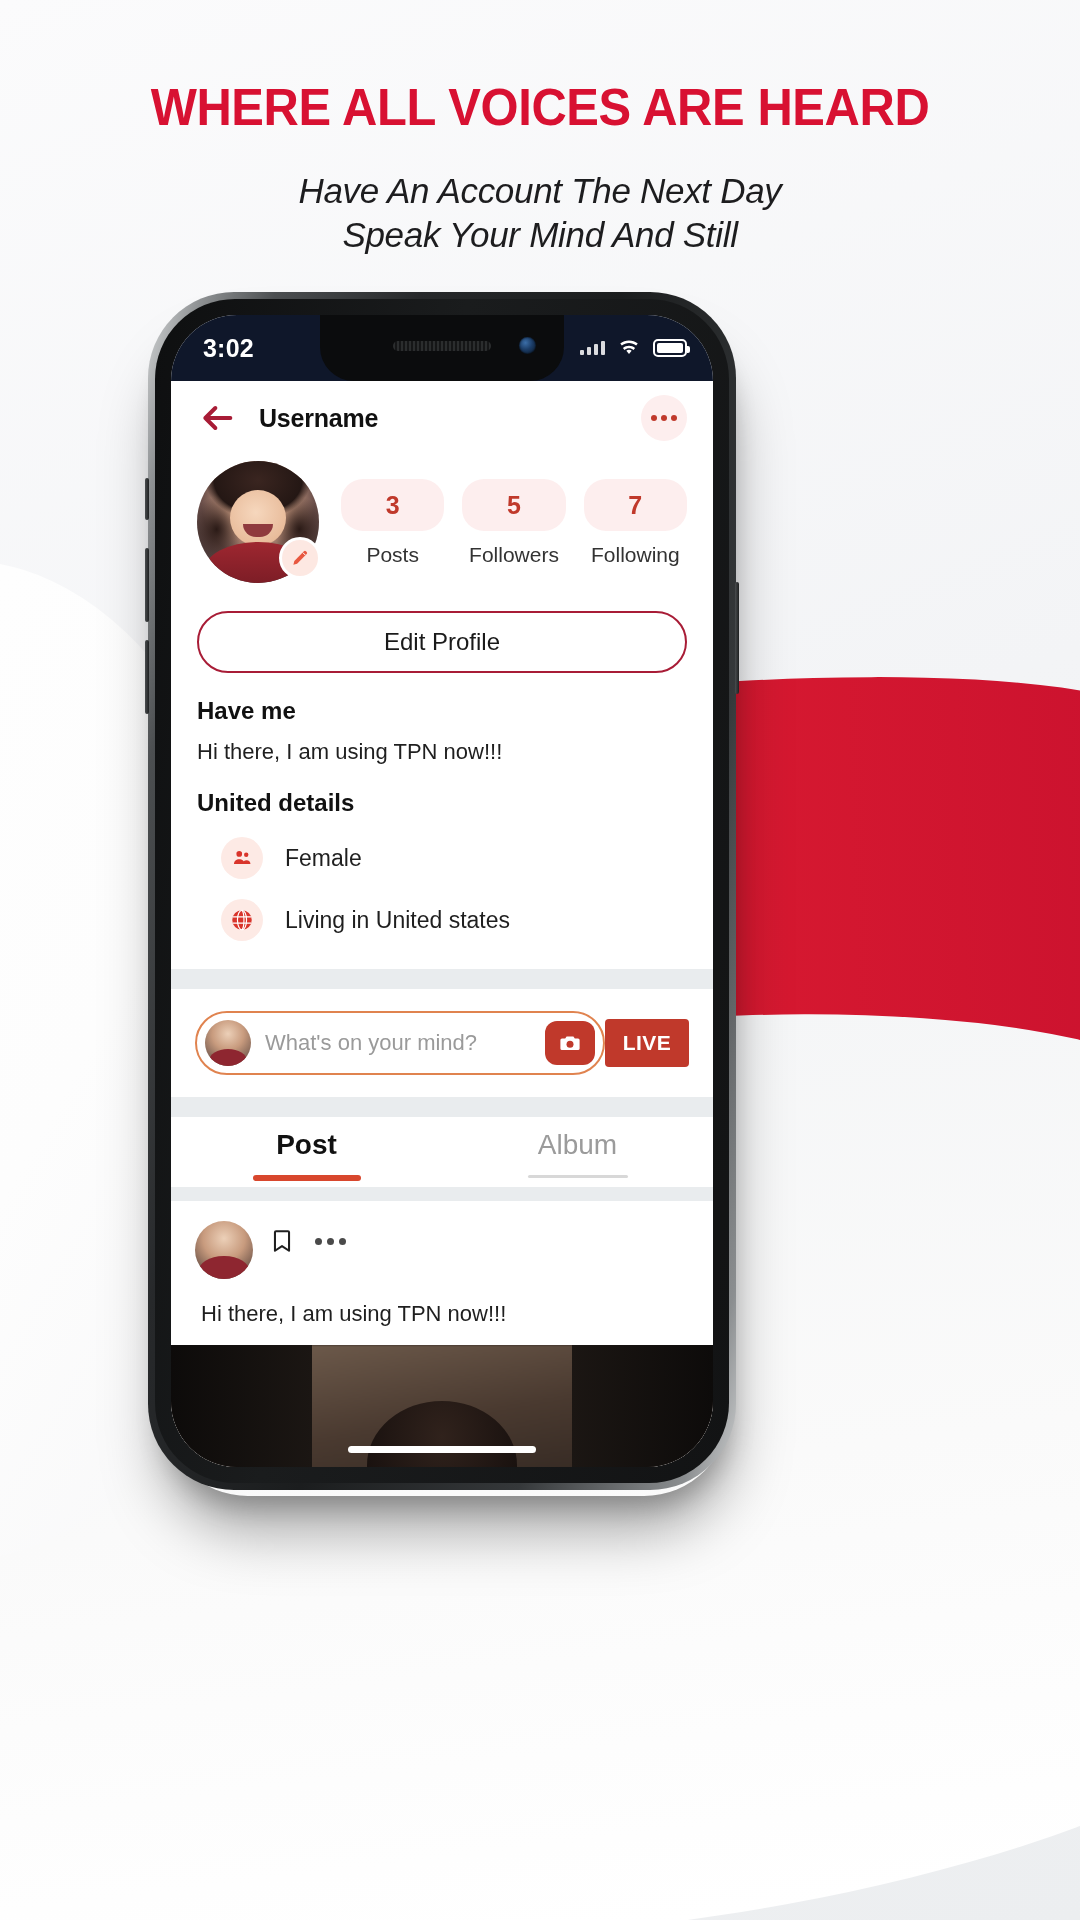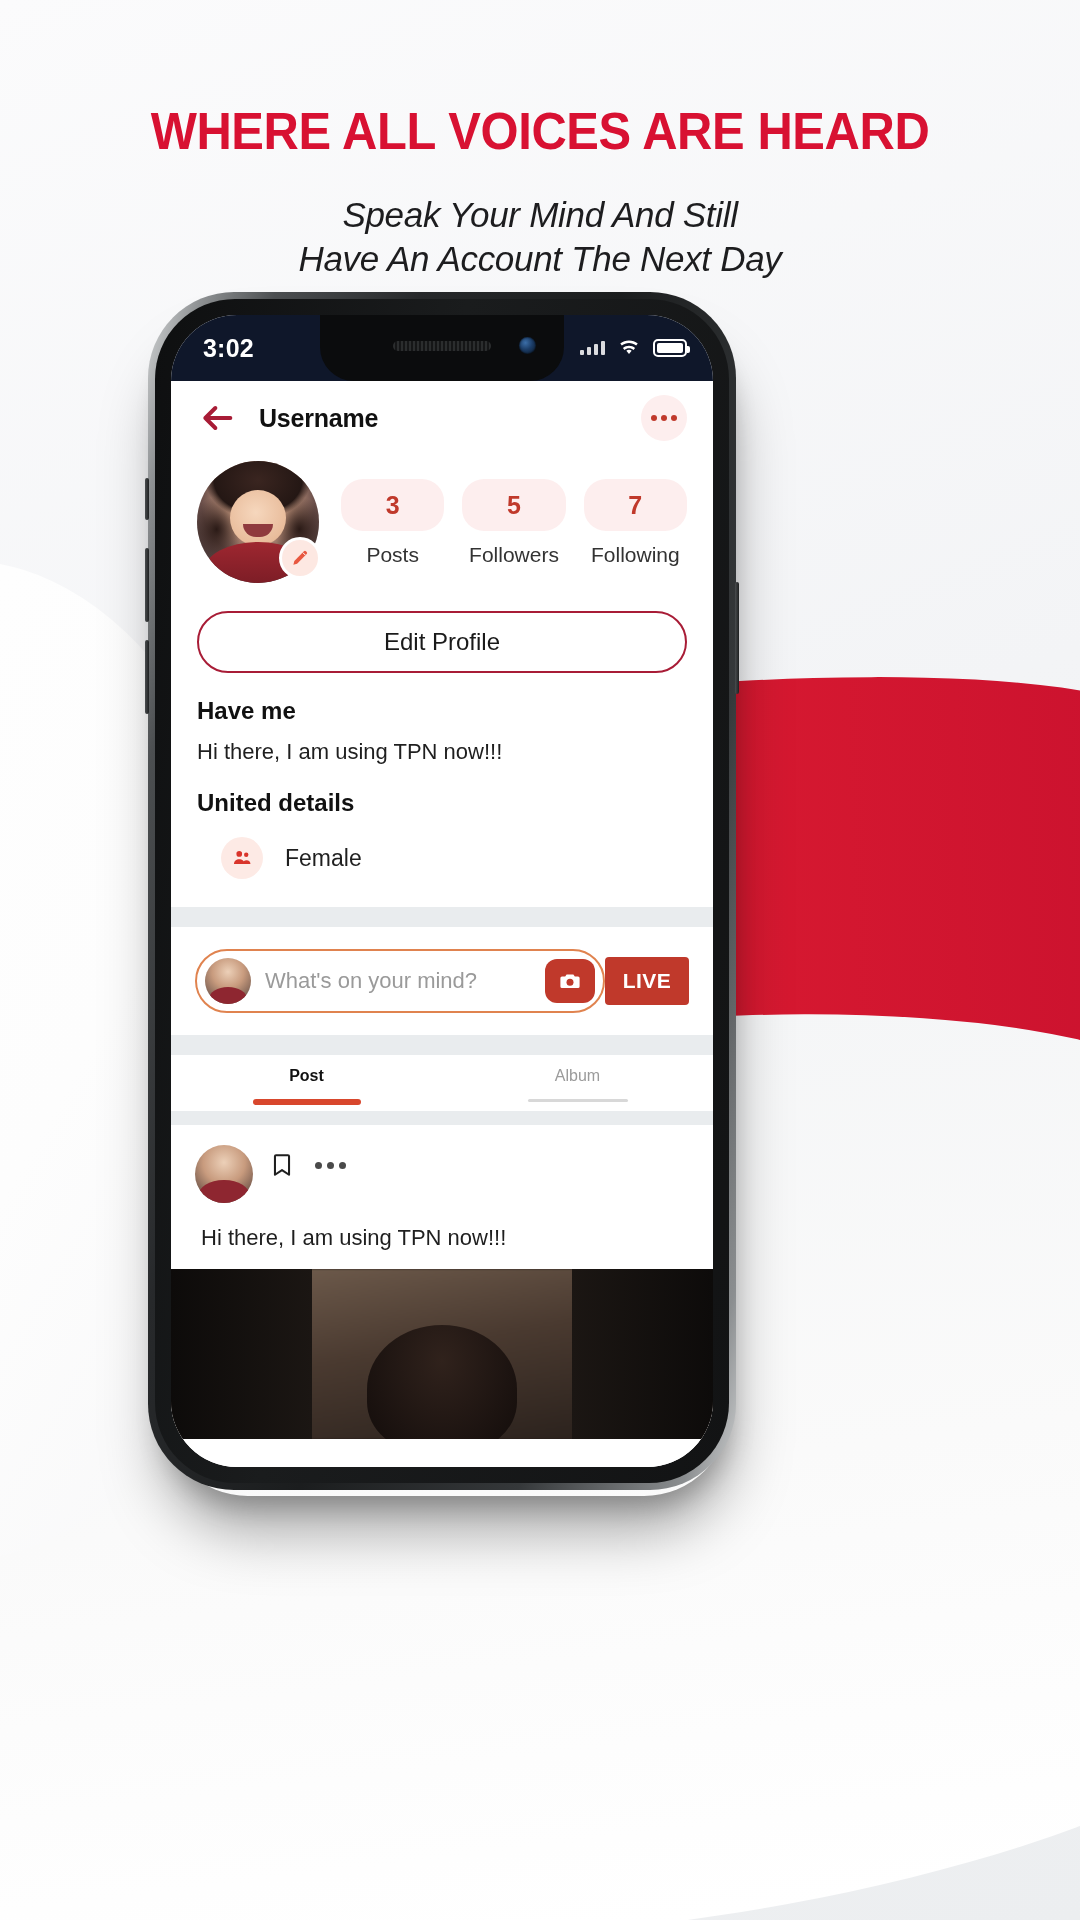--- a/index.html
+++ b/index.html
@@ -32,21 +32,21 @@
     transform: rotate(-7deg);
   }
   .white-left {
     position: absolute; left: -360px; top: 560px;
     width: 640px; height: 1000px;
     background: linear-gradient(120deg,#ffffff 0%, #fdfdfd 60%, #f7f7f8 100%);
     border-radius: 50%;
   }
 
   
-  .promo { position: absolute; top: 0; left: 0; right: 0; padding-top: 104px; text-align: center; z-index: 5; }
+  .promo { position: absolute; top: 0; left: 0; right: 0; padding-top: 80px; text-align: center; z-index: 5; }
   .promo-title {
     font-family: "Liberation Sans Narrow", "Liberation Sans", sans-serif;
     font-size: 52px; font-weight: 700; letter-spacing: -0.4px;
     color: #d81132; line-height: 1.05;
     transform: scaleX(0.94); font-stretch: condensed;
   }
   .promo-sub {
     margin-top: 34px;
     font-size: 35px; font-style: italic; font-weight: 500;
     color: #1d1d1f; line-height: 1.28; letter-spacing: -0.3px;
@@ -224,21 +224,21 @@
   }
   .live-btn {
     width: 84px; height: 48px; border-radius: 4px; background:#c0392b;
     color:#fff; font-size: 21px; font-weight:700; letter-spacing:.5px;
     display:flex; align-items:center; justify-content:center; flex:0 0 auto;
   }
 
   
   .tabs { display:flex; background:#fff; padding-top: 12px; }
   .tab { flex:1; text-align:center; padding-bottom: 6px; }
-  .tab-label { font-size: 16px; color:#9b9b9b; }
+  .tab-label { font-size: 28px; color:#9b9b9b; }
   .tab.active .tab-label { color:#111; font-weight:700; }
   .tab-rule { margin: 14px auto 0 auto; width: 100px; height: 3px; background:#d8d8d8; border-radius:3px; }
   .tab.active .tab-rule { height: 6px; background:#d8472d; width: 108px; }
 
   
   .feed-post { background:#fff; padding: 20px 24px 0 24px; }
   .post-head { display:flex; align-items:flex-start; gap: 16px; }
   .post-av {
     width:58px; height:58px; border-radius:50%; flex:0 0 auto; overflow:hidden;
     background: radial-gradient(circle at 50% 30%, #ecd0b8 0%, #c89b7e 42%, #3b2c2b 100%);
@@ -281,22 +281,22 @@
 <div class="bg">
   <div class="bg-grad"></div>
   <div class="red-band"></div>
   <div class="red-band-mask"></div>
   <div class="white-left"></div>
 </div>
 
 <div class="promo">
   <div class="promo-title">WHERE ALL VOICES ARE HEARD</div>
   <div class="promo-sub">
+    <div>Have An Account The Next Day</div>
     <div>Speak Your Mind And Still</div>
-    <div>Have An Account The Next Day</div>
   </div>
 </div>
 
 <div class="phone">
   <div class="phone-shadow"></div>
   <div class="phone-outer">
     <div class="btn-side btn-silent"></div>
     <div class="btn-side btn-vup"></div>
     <div class="btn-side btn-vdn"></div>
     <div class="btn-side btn-power"></div>
@@ -389,20 +389,30 @@
               <svg width="22" height="22" viewBox="0 0 24 24">
                 <circle cx="9" cy="7.5" r="3.1" fill="#d9342b"></circle>
                 <path d="M3.2 18.5c0-3.2 2.6-5.2 5.8-5.2s5.8 2 5.8 5.2z" fill="#d9342b"></path>
                 <circle cx="16.6" cy="8.4" r="2.4" fill="#d9342b"></circle>
                 <path d="M12.6 18.5c0-2.5 1.9-4.1 4.4-4.1s4.2 1.6 4.2 4.1z" fill="#d9342b"></path>
               </svg>
             </div>
             <div class="detail-label">Female</div>
           </div>
 
+          <div class="detail-row">
+            <div class="detail-ico">
+              <svg width="26" height="26" viewBox="0 0 24 24">
+                <circle cx="12" cy="12" r="9" fill="#d9342b"></circle>
+                <path d="M12 3c2.4 2.3 2.4 15.7 0 18M3.6 9.2h16.8M3.6 14.8h16.8" fill="none" stroke="#fff" stroke-width="1.1"></path>
+                <ellipse cx="12" cy="12" rx="4.2" ry="9" fill="none" stroke="#fff" stroke-width="1.1"></ellipse>
+              </svg>
+            </div>
+            <div class="detail-label">Living in United states</div>
+          </div>
 
           <div class="divider"></div>
 
           <div class="composer">
             <div class="composer-box">
               <div class="composer-av">
                   <div class="b"></div>
                 </div>
               <div class="composer-ph">What's on your mind?</div>
               <div class="cam-btn">

